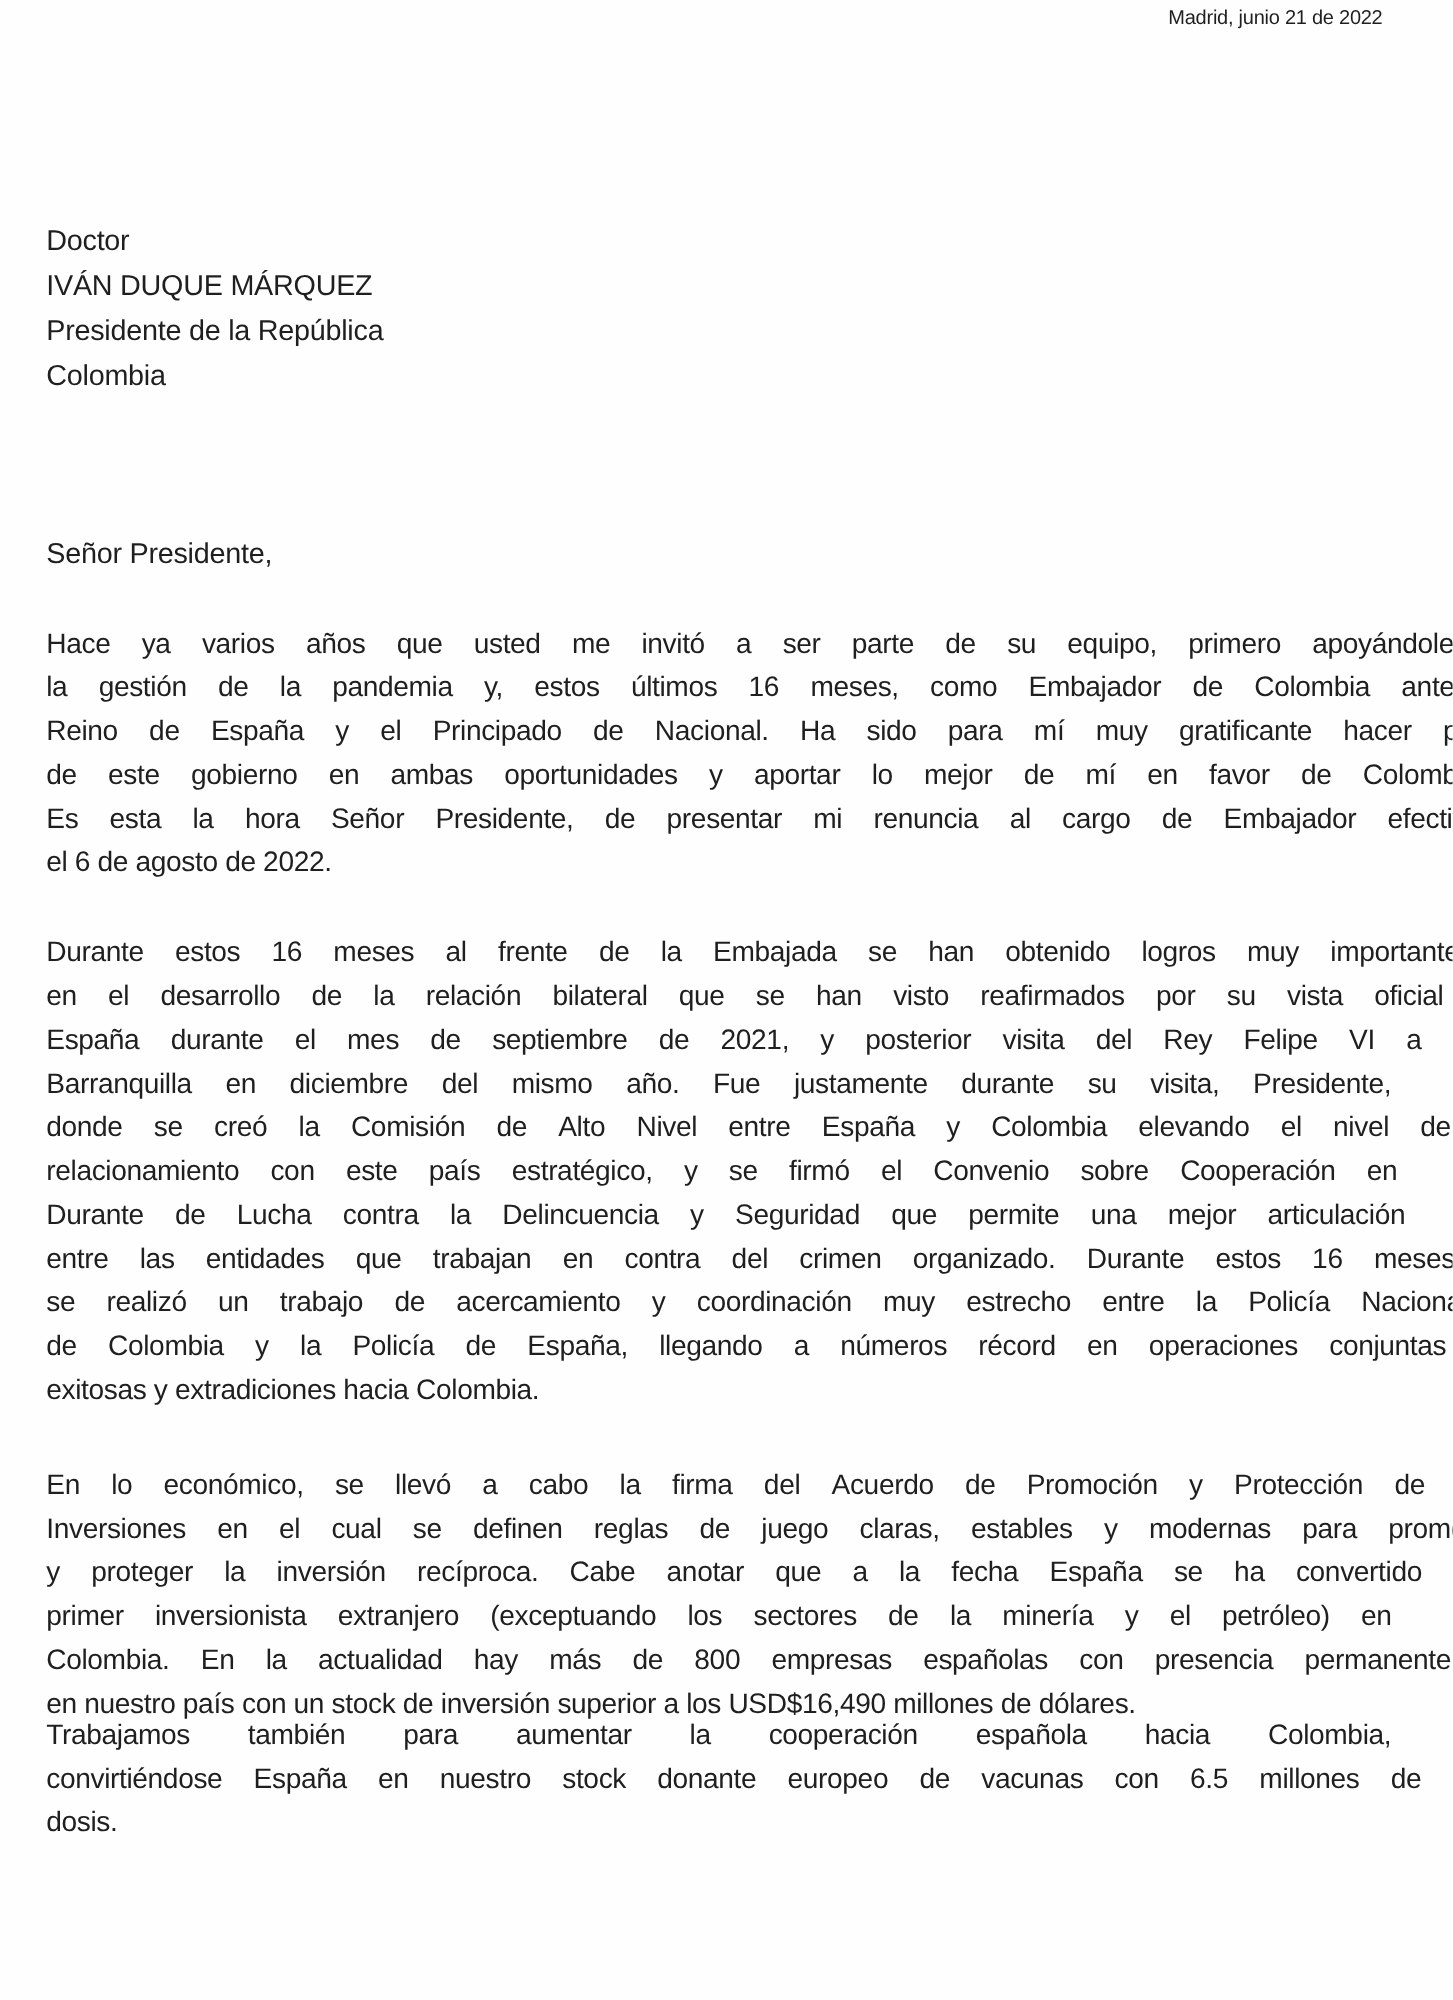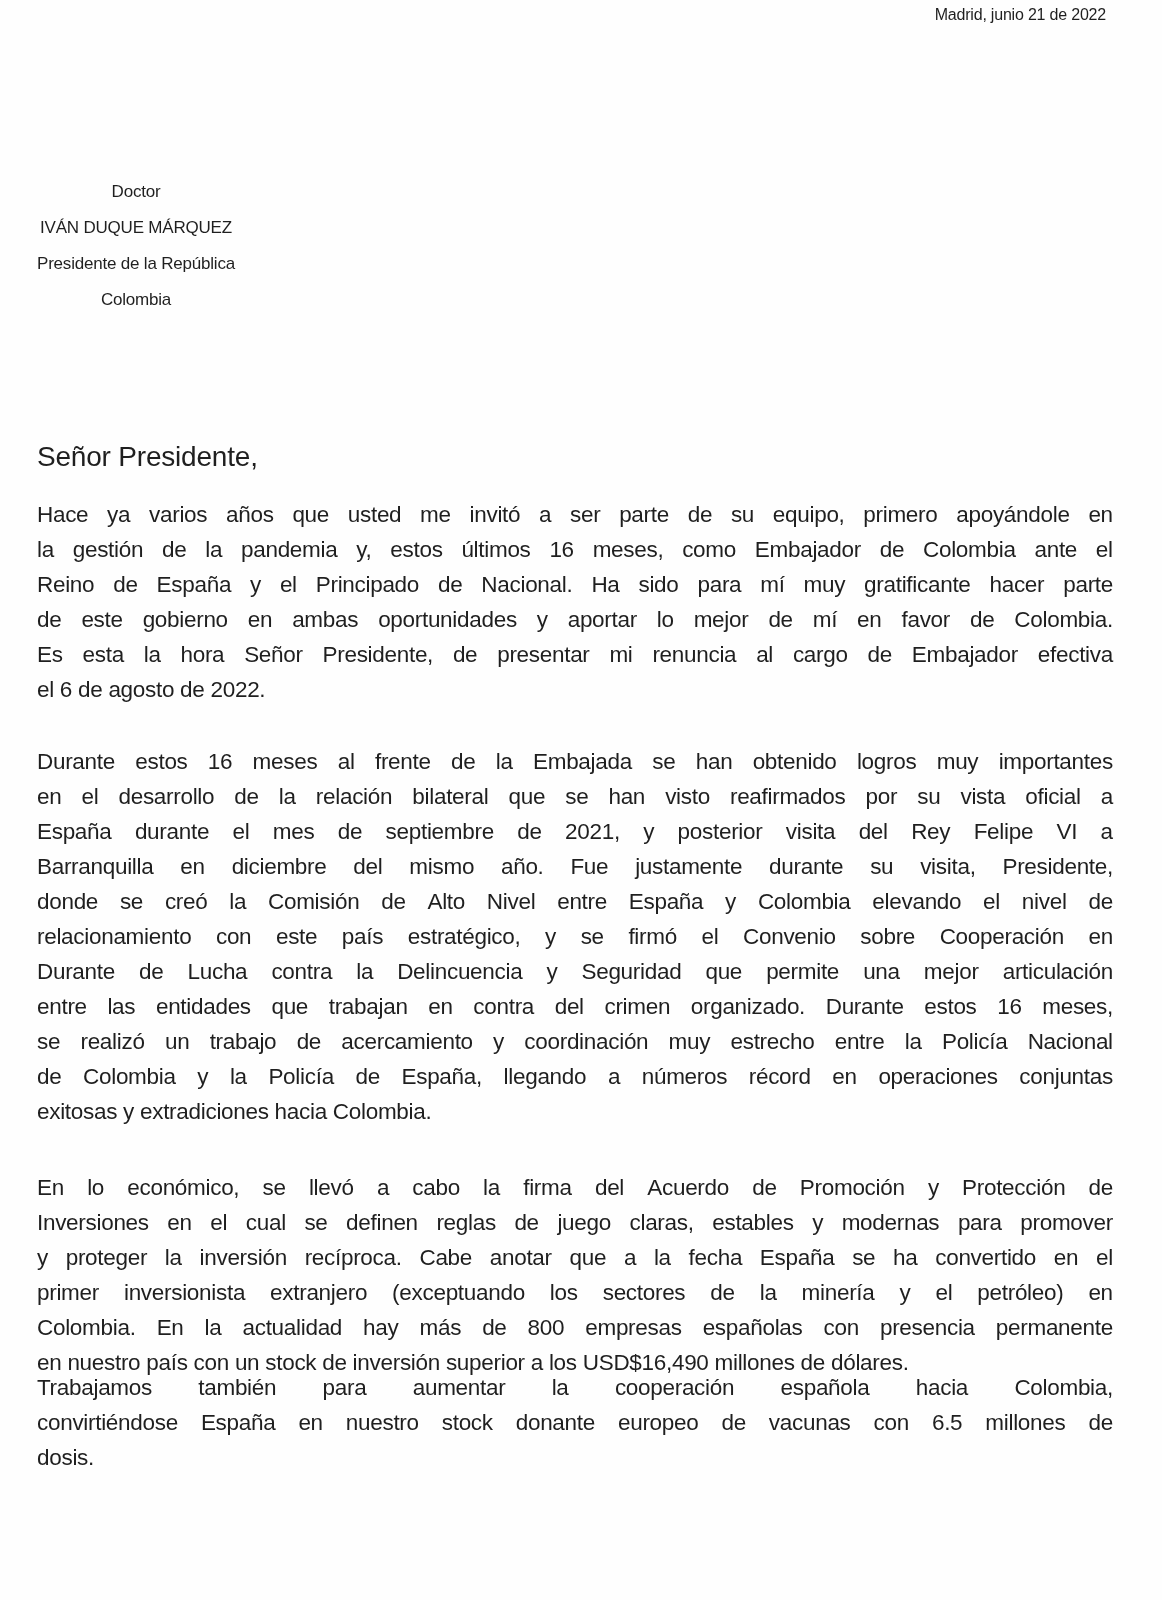--- a/index.html
+++ b/index.html
@@ -28,31 +28,30 @@
       right: 56px;
       font-size: 16px;
       line-height: 30px;
       letter-spacing: -0.2px;
       white-space: nowrap;
     }
     .recipient {
       position: absolute;
       left: 37px;
       top: 174px;
-      font-size: 17px;
+      font-size: 23px;
       line-height: 36px;
       letter-spacing: -0.2px;
-      text-align: center;
     }
     .recipient div { white-space: nowrap; }
     .salutation {
       position: absolute;
       left: 37px;
-      top: 440px;
-      font-size: 28px;
+      top: 425px;
+      font-size: 23px;
       line-height: 34px;
       letter-spacing: -0.2px;
       white-space: nowrap;
     }
     .para {
       position: absolute;
       left: 37px;
       width: 1076px;
       font-size: 22.5px;
       line-height: 35px;
@@ -66,20 +65,21 @@
       height: 35px;
       overflow: visible;
     }
     .para .line.last {
       text-align-last: left;
     }
     .line-inner {
       display: flex;
       justify-content: space-between;
       width: 100%;
+      gap: 25px;
     }
     .p1 { top: 497px; }
     .p2 { top: 744px; }
     .p3 { top: 1170px; }
     .p4 { top: 1370px; }
   </style>
 </head>
 <body>
 
 <div class="page">

